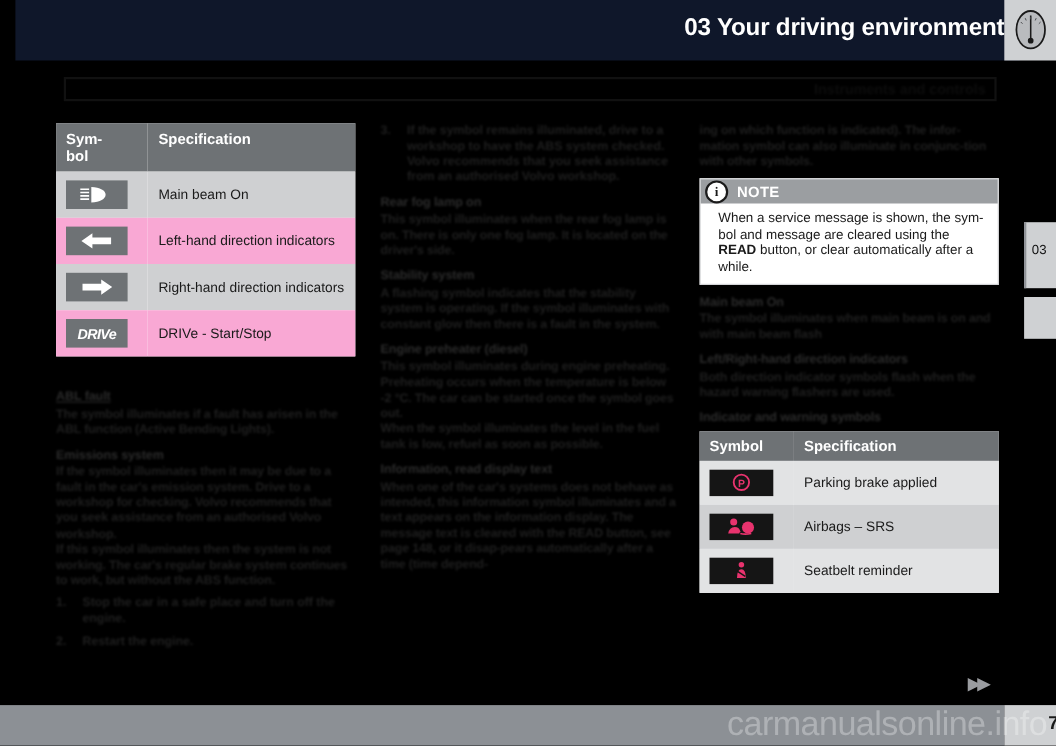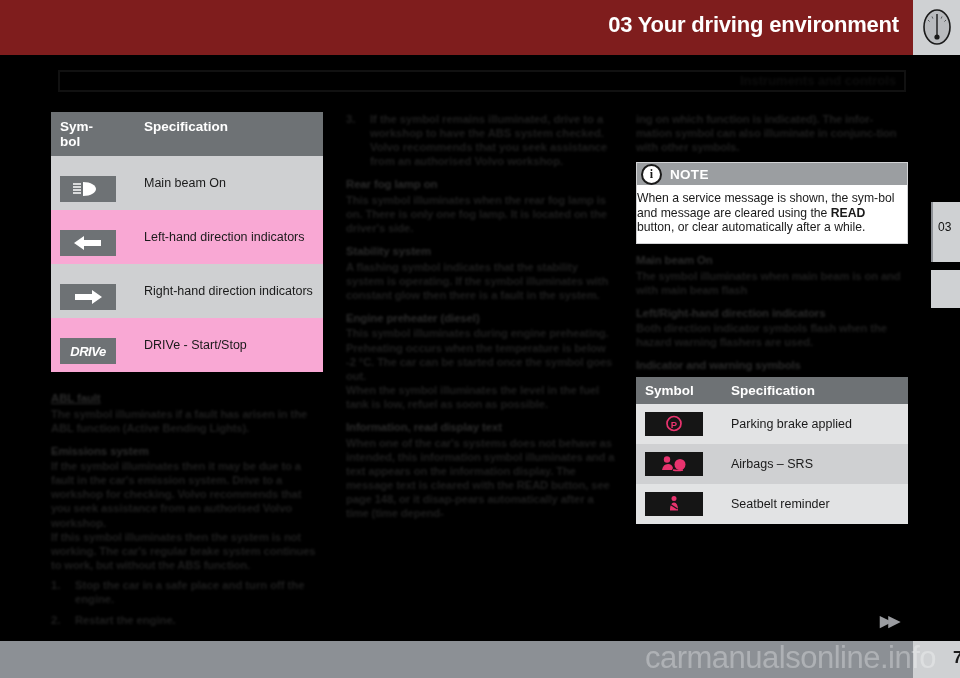--- a/index.html
+++ b/index.html
@@ -6,22 +6,22 @@
   body{
     width:960px;height:678px;overflow:hidden;
     background:#000;
     font-family:"Liberation Sans", sans-serif;
     -webkit-font-smoothing:antialiased;
   }
   .page{position:relative;width:960px;height:678px;background:#000;}
 
   
   .hdr-band{
-    position:absolute;left:0;top:0;width:913px;height:55px;
-    background:#7f1d1d;
+    position:absolute;left:14px;top:0;width:913px;height:55px;
+    background:#0f172a;
   }
   .hdr-title{
     position:absolute;right:14px;top:12px;
     color:#ffffff;font-size:22px;font-weight:bold;
     letter-spacing:-0.2px;white-space:nowrap;
   }
   .hdr-right-block{
     position:absolute;left:913px;top:0;width:47px;height:55px;
     background:#cfd1d3;
   }
@@ -67,21 +67,21 @@
     font-weight:bold;
     letter-spacing:-0.1px;
     margin:0 0 0 0;
   }
   .b-head{
     color:#2b2b2b;font-size:11.4px;line-height:14.5px;font-weight:bold;
     filter:blur(0.95px);
     margin:9px 0 1px 0;
     letter-spacing:-0.1px;
   }
-  .b-head.first{margin-top:5px;text-decoration:underline;}
+  .b-head.first{margin-top:16px;text-decoration:underline;}
   ol.steps{
     margin:6px 0 0 0;padding:0;list-style:none;
     color:#1f1f1f;font-size:11.2px;line-height:14.1px;font-weight:bold;
     filter:blur(0.85px);
   }
   ol.steps li{
     position:relative;padding-left:24px;margin-bottom:7px;
   }
   ol.steps li .num{position:absolute;left:0;top:0;}
 
@@ -90,21 +90,21 @@
   .tbl td,.tbl th{padding:0;margin:0;}
   .tbl .thead td{
     background:#6e7275;color:#fff;font-weight:bold;font-size:13.5px;
     vertical-align:top;
   }
   .tbl .thead td.sym{width:74px;padding:7px 0 7px 9px;line-height:15px;}
   .tbl .thead td.spec{padding:7px 0 7px 10px;}
   .tbl tr.r td{vertical-align:middle;}
   .tbl tr.r0 td{background:#cfd0d2;}
   .tbl tr.r1 td{background:#f9a8d4;}
-  .tbl td.symcell{width:74px;height:34px;padding:16px 0 4px 9px;}
+  .tbl td.symcell{width:74px;height:34px;padding:4px 0 4px 9px;}
   .tbl td.speccell{font-size:12.5px;color:#1a1a1a;padding:4px 6px 4px 10px;}
   .symbox{
     width:56px;height:26px;background:#6e7275;
     display:flex;align-items:center;justify-content:center;
     color:#fff;
   }
 
   
   .note{
     width:272px;background:#ffffff;border:1px solid #d2d3d5;
@@ -118,21 +118,21 @@
     width:17px;height:17px;border-radius:50%;background:#ffffff;
     border:2px solid #1a1a1a;color:#1a1a1a;font-weight:bold;font-size:12px;
     display:flex;align-items:center;justify-content:center;
     font-family:"Liberation Serif",serif;line-height:1;
   }
   .note-title{
     color:#ffffff;font-weight:bold;font-size:13.5px;margin-left:8px;
     letter-spacing:0.3px;
   }
   .note-body{
-    padding:6px 8px 8px 0;color:#1a1a1a;font-size:12.2px;line-height:14.6px;
+    padding:6px 8px 8px 16px;color:#1a1a1a;font-size:12.2px;line-height:14.6px;
   }
   .note-body b{font-weight:bold;}
 
   
   .tbl2{width:272px;border-collapse:collapse;background:#fff;}
   .tbl2 td{padding:0;}
   .tbl2 .thead td{
     background:#6e7275;color:#fff;font-weight:bold;font-size:13.5px;
   }
   .tbl2 .thead td.sym{width:76px;padding:6px 0 6px 9px;}
@@ -161,21 +161,21 @@
     background:#cfd1d3;
   }
   .pageno{
     position:absolute;left:921px;top:648px;color:#1a1a1a;font-size:17px;
     font-weight:bold;
     margin-left:32px;
   }
   .watermark{
     position:absolute;left:0;top:637px;width:960px;height:41px;
     color:rgba(255,255,255,0.30);font-size:31px;text-align:right;
-    padding-right:24px;box-sizing:border-box;line-height:41px;
+    padding-right:8px;box-sizing:border-box;line-height:41px;
     letter-spacing:-0.5px;pointer-events:none;
   }
 </style>
 </head>
 <body>
 
 <div class="page">
 
   <div class="hdr-band">
     <div class="hdr-title">03 Your driving environment</div>

